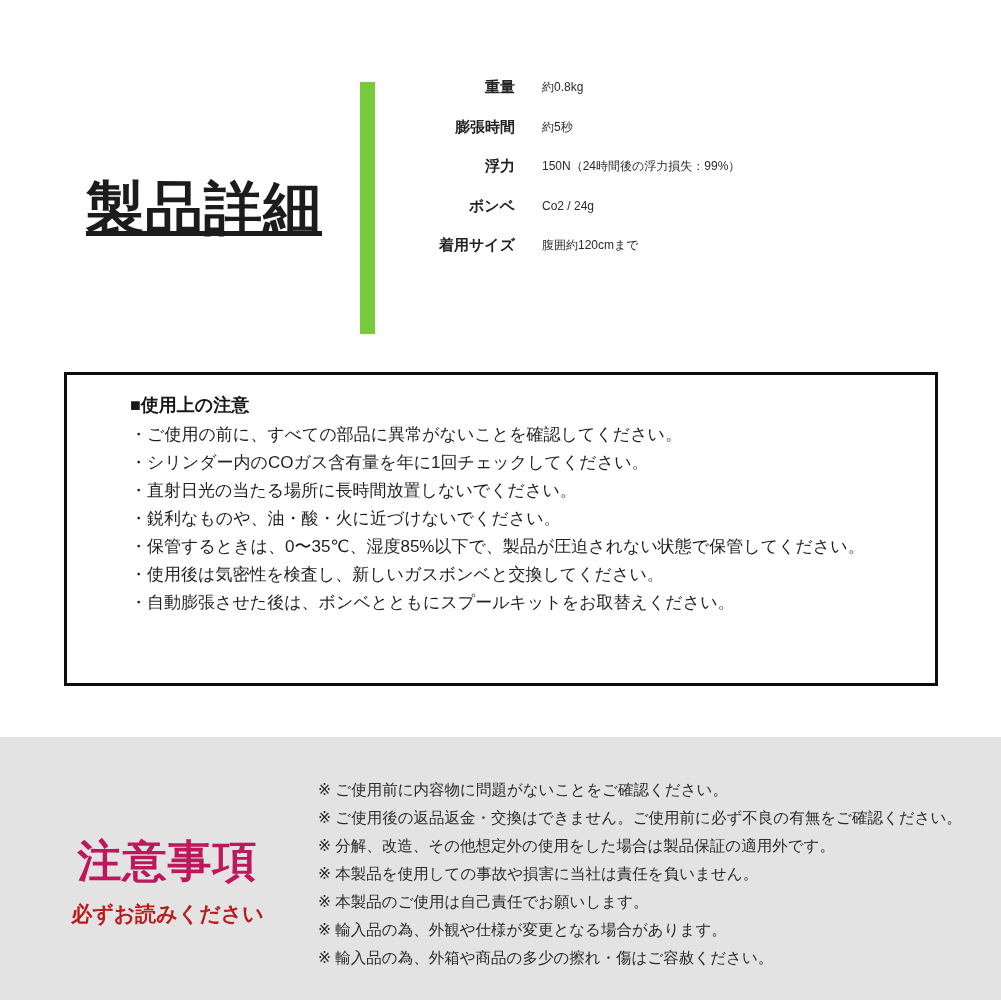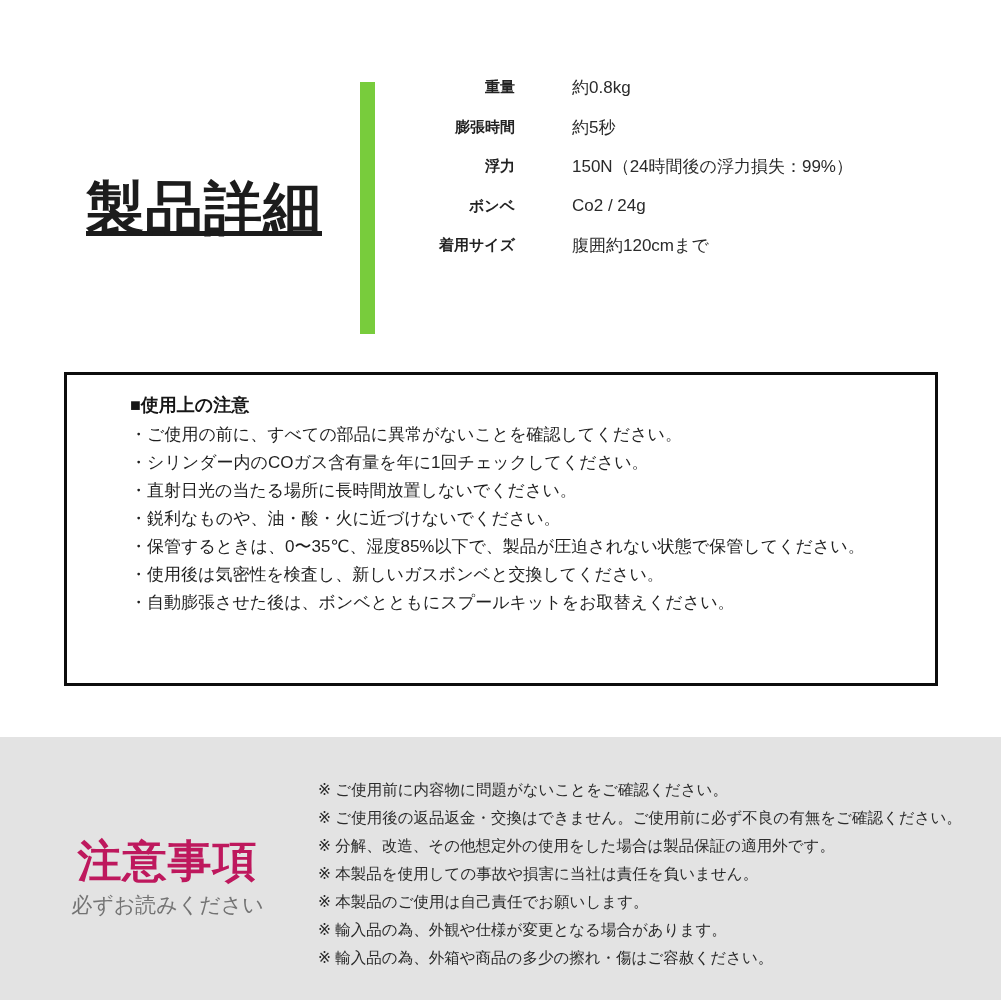--- a/index.html
+++ b/index.html
@@ -27,22 +27,22 @@
   }
   .spec-row {
     display: flex; align-items: center; height: 39.5px;
   }
   .spec-label {
     width: 115px; text-align: right;
     font-size: 15px; font-weight: bold; color: #222;
     white-space: nowrap;
   }
   .spec-value {
-    margin-left: 57px;
-    font-size: 17px; font-weight: 400; color: #2a2a2a;
+    margin-left: 27px;
+    font-size: 12px; font-weight: 400; color: #2a2a2a;
     white-space: nowrap;
   }
 
   
   .usage-box {
     position: absolute; left: 64px; top: 372px;
     width: 874px; height: 314px;
     border: 3px solid #0d0d0d;
     background: #ffffff;
     padding: 16px 30px 0 63px;
@@ -63,22 +63,22 @@
   }
   .caution-title-wrap {
     position: absolute; left: 55px; top: 95px; width: 225px;
     text-align: center;
   }
   .caution-title {
     font-size: 44px; font-weight: 900; color: #be185d;
     letter-spacing: 1px; white-space: nowrap;
   }
   .caution-subtitle {
-    margin-top: 0;
-    font-size: 21px; font-weight: 400; color: #737373;
+    margin-top: 9px;
+    font-size: 21px; font-weight: 700; color: #b91c1c;
     white-space: nowrap;
   }
   .caution-list {
     position: absolute; left: 318px; top: 39px;
   }
   .caution-item {
     font-size: 15.5px; font-weight: 400; color: #2b2b2b;
     line-height: 28px; white-space: nowrap;
   }
 </style>

